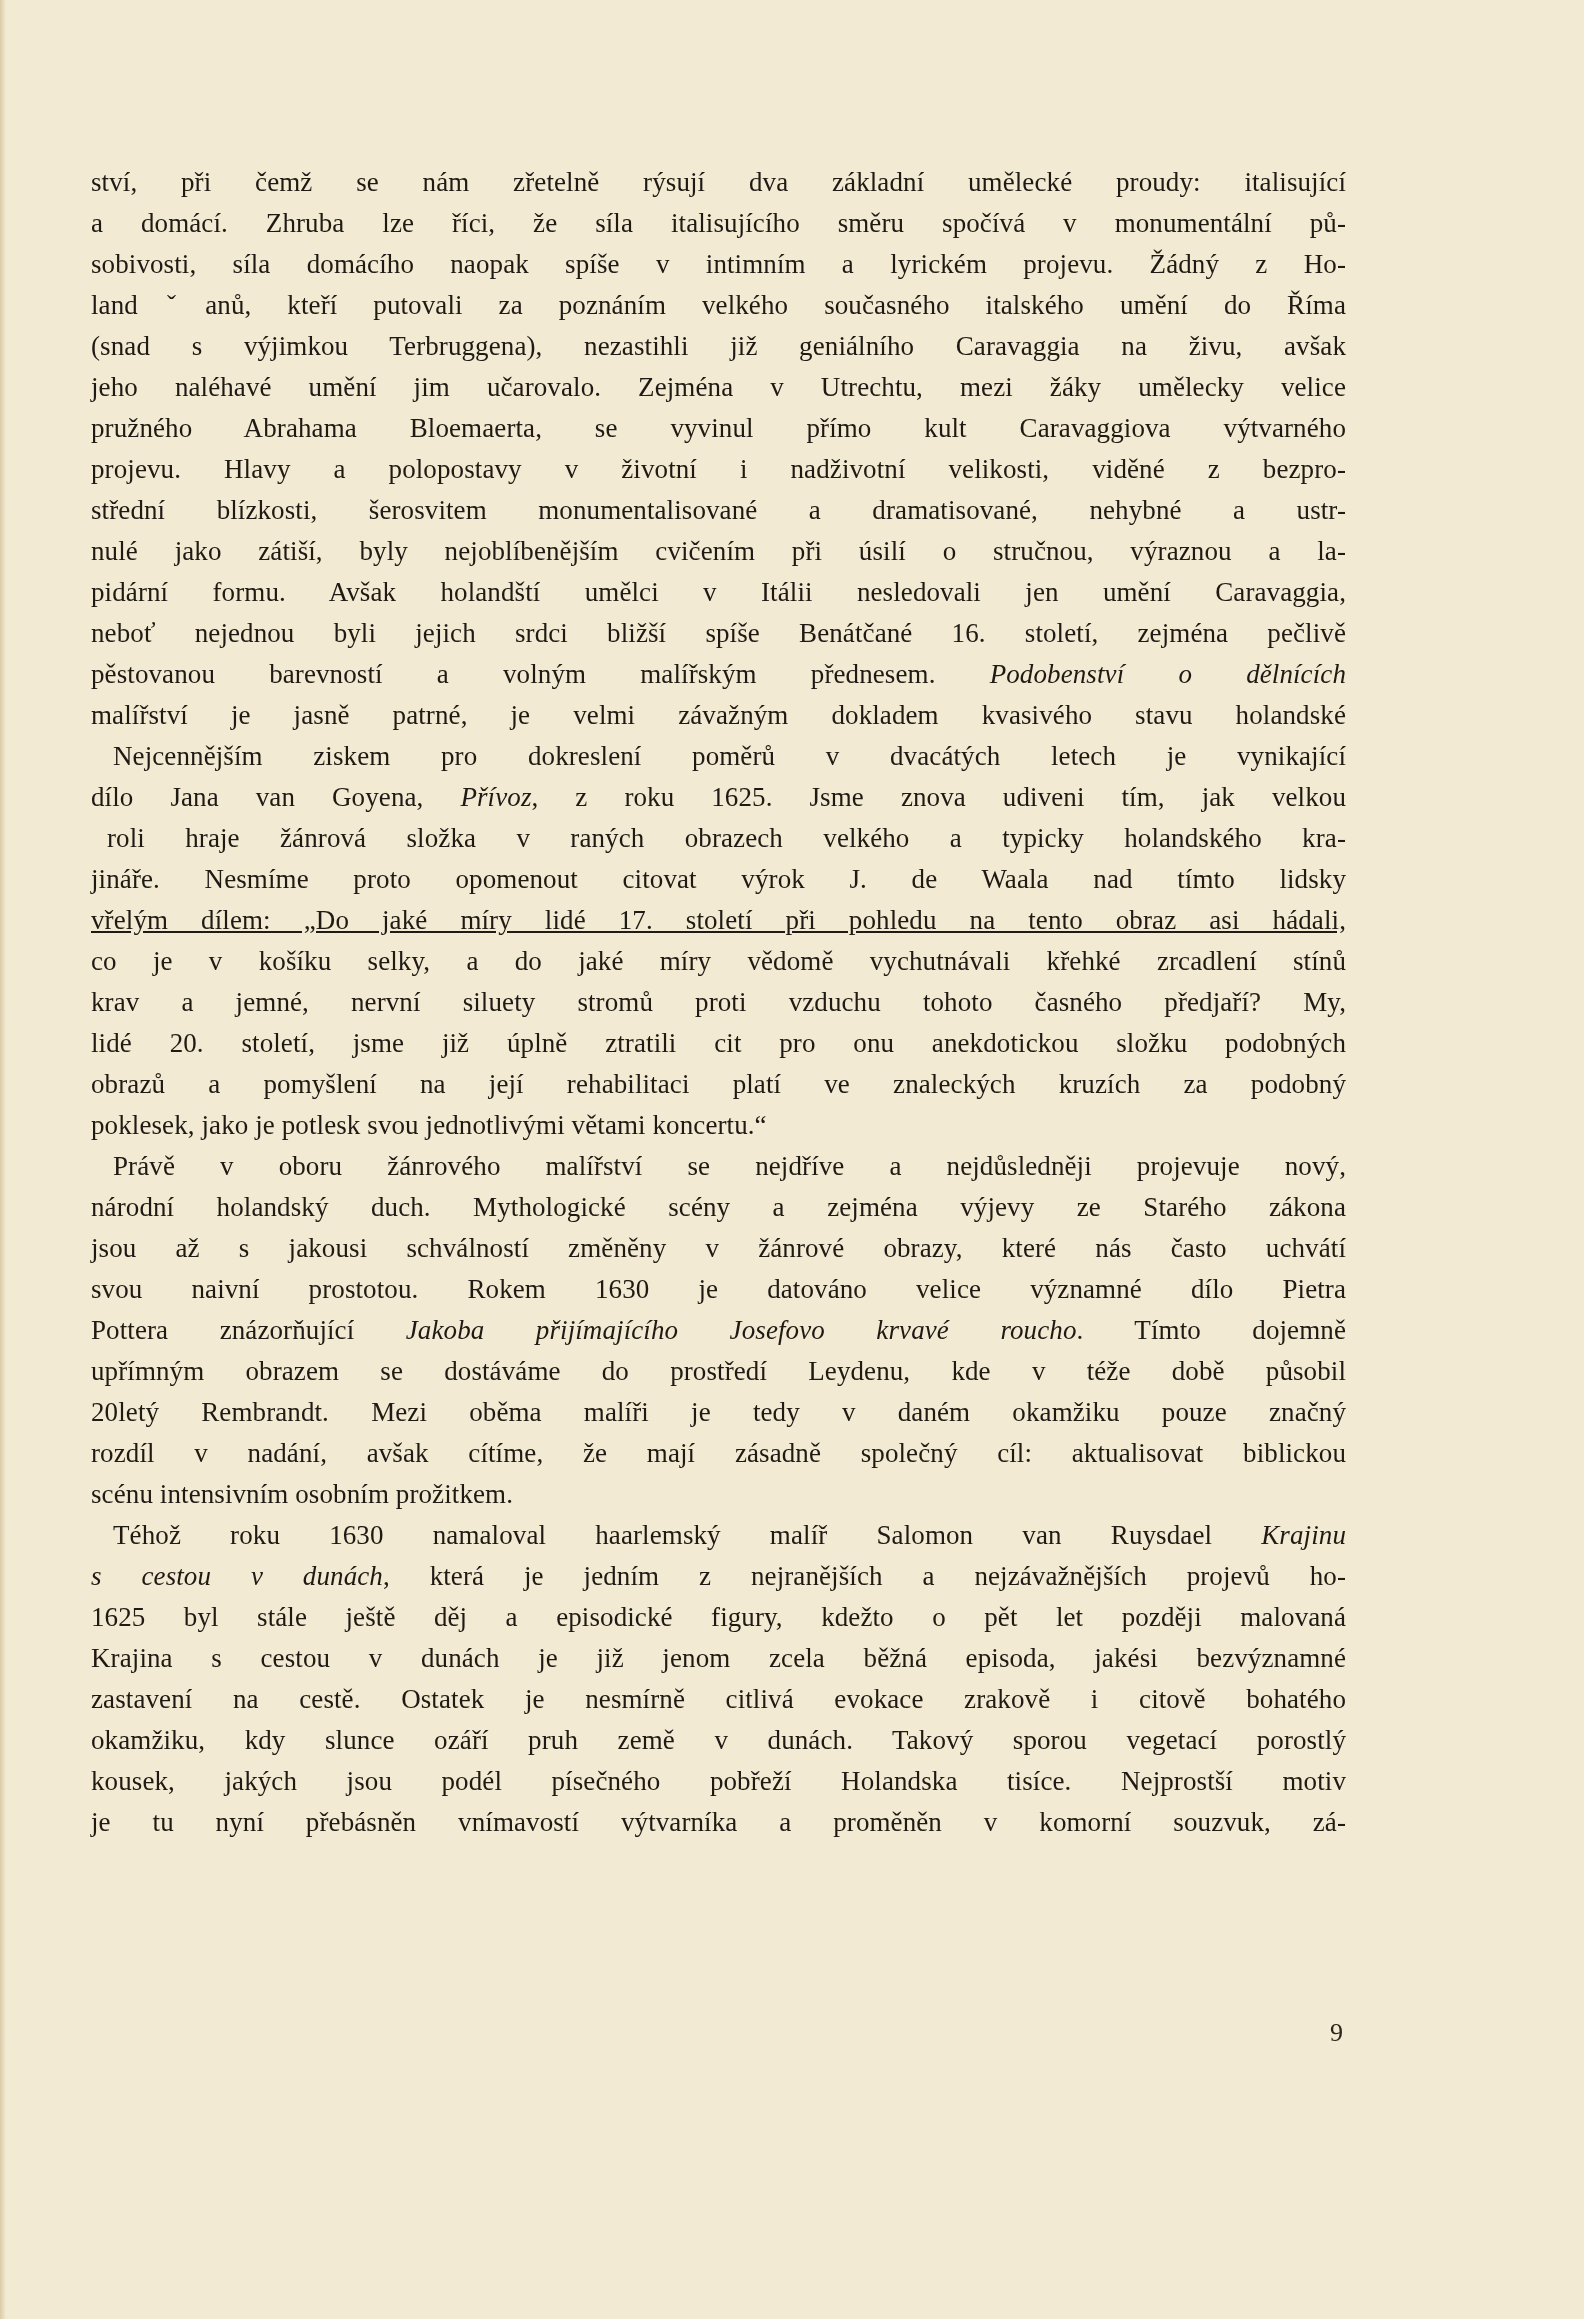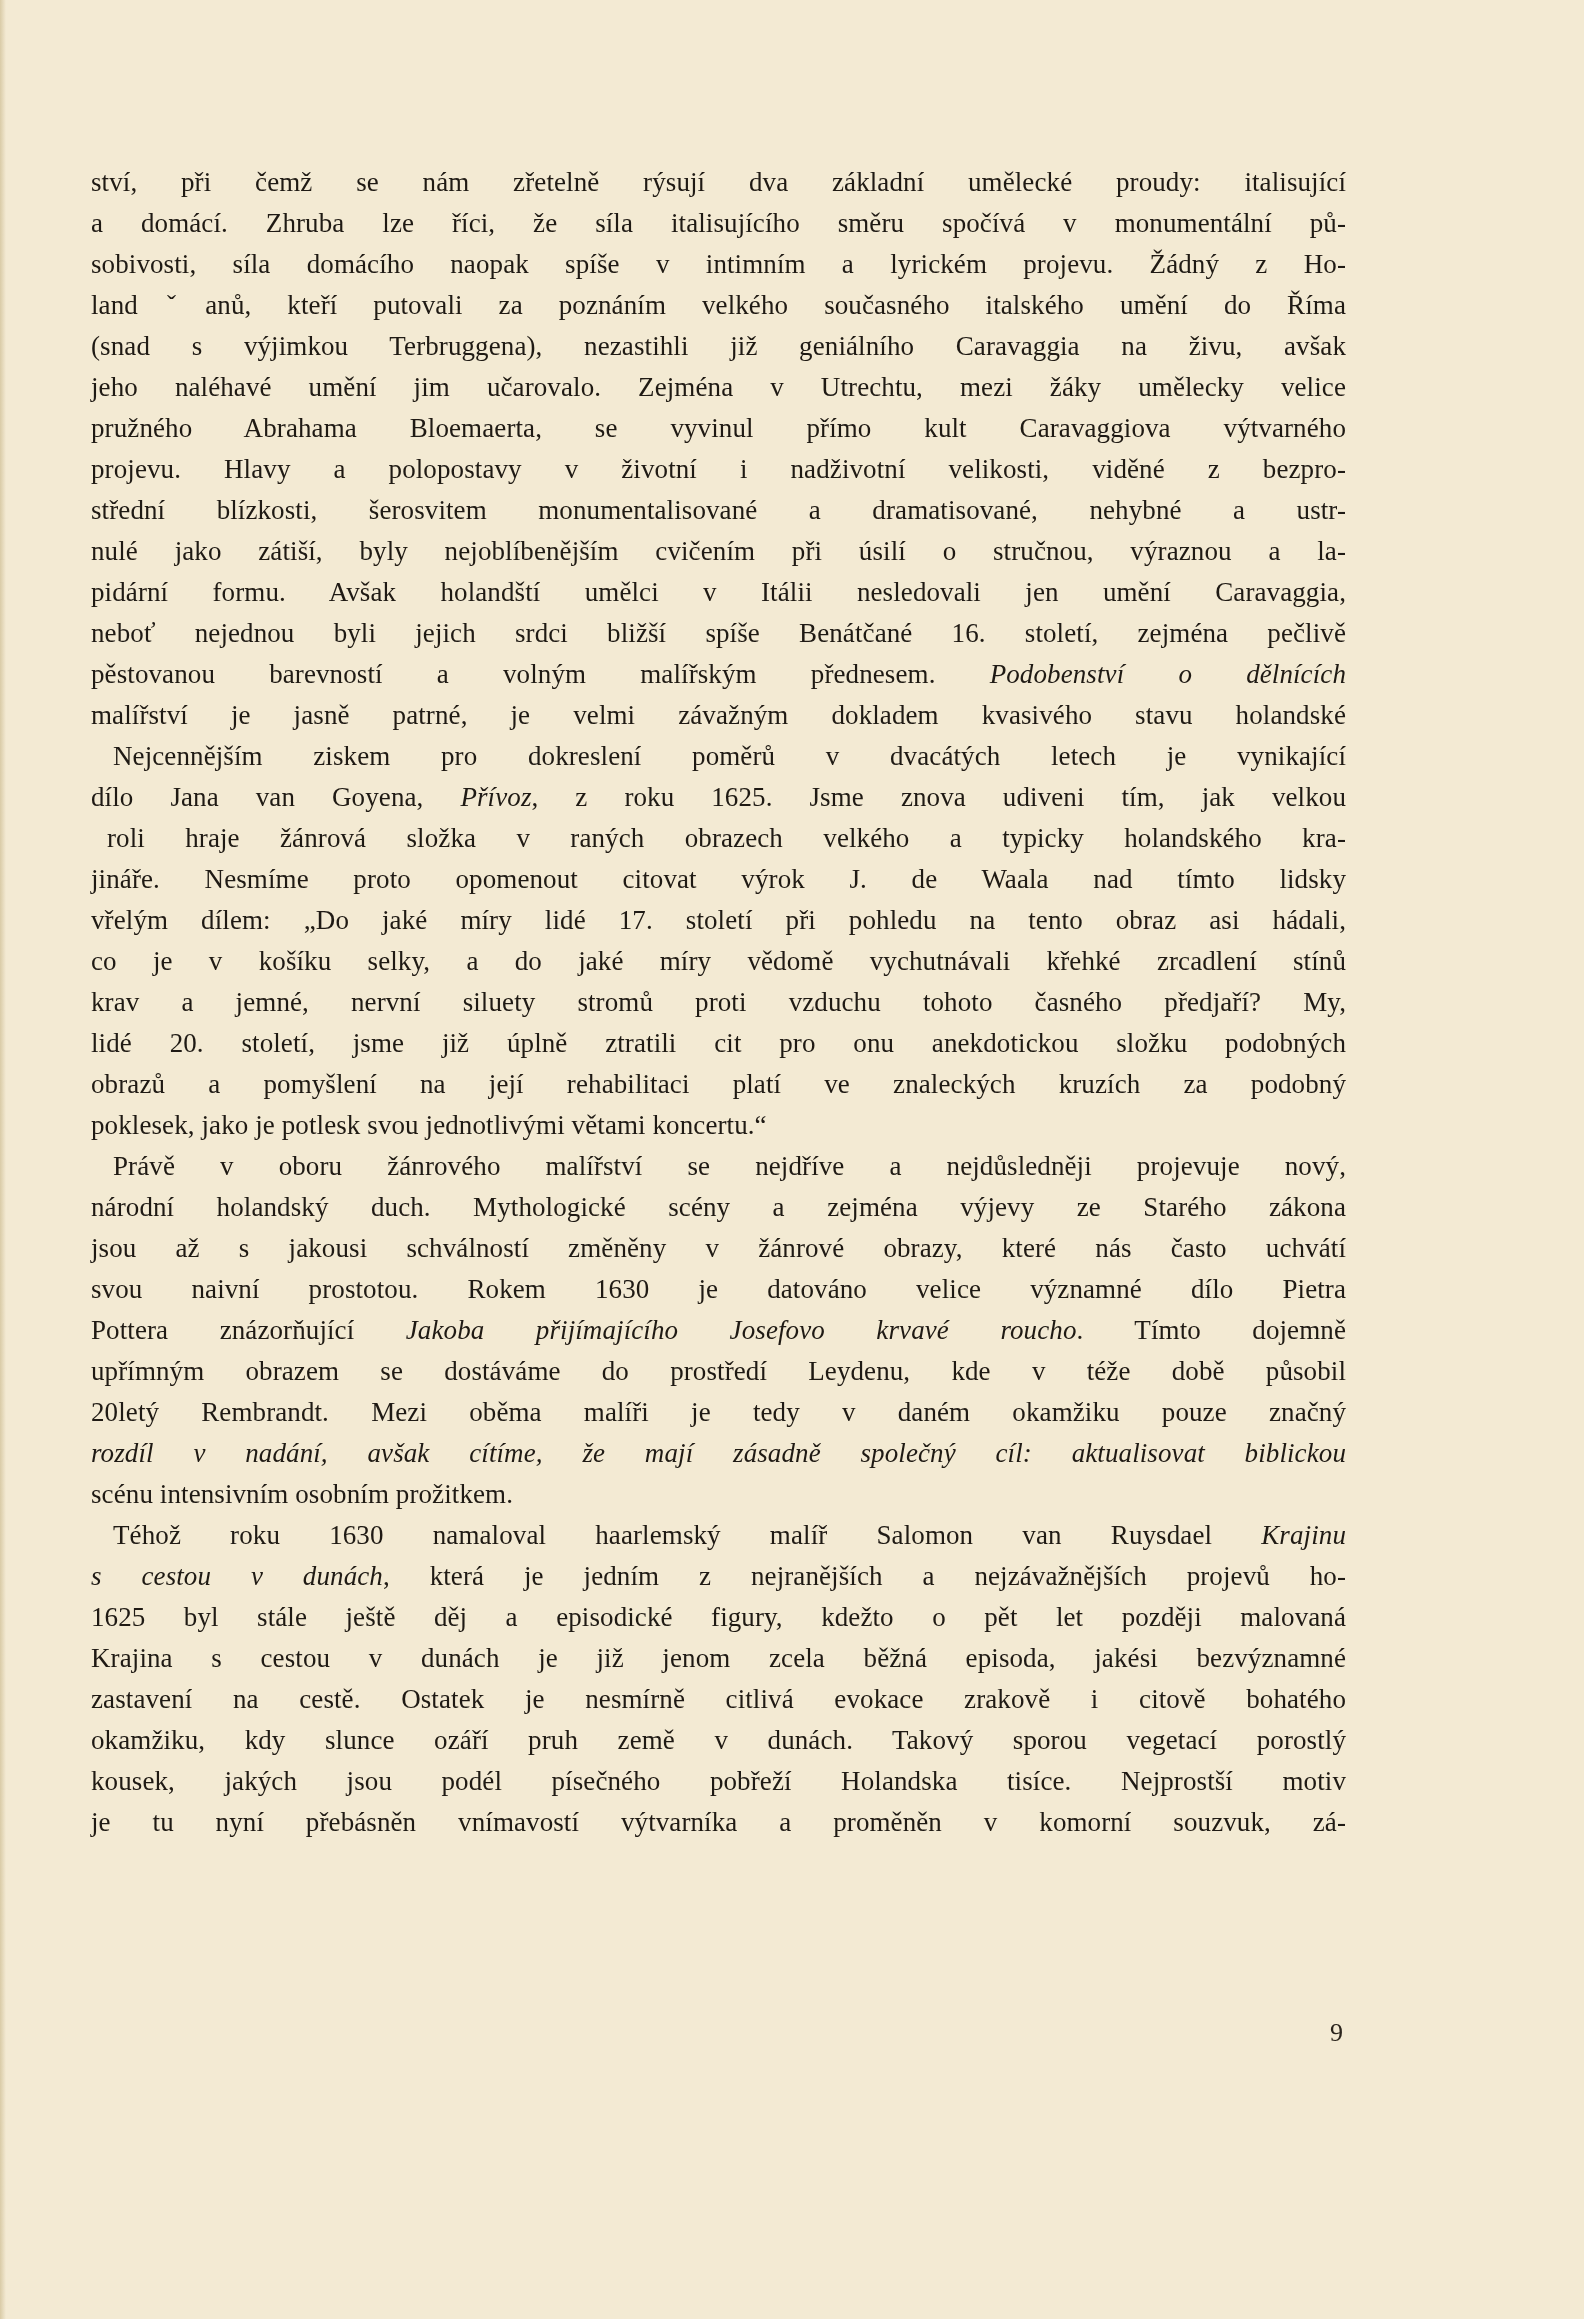--- a/index.html
+++ b/index.html
@@ -76,34 +76,34 @@
     <div class="line" style="word-spacing: 0px;"><span class="seg">střední blízkosti, šerosvitem monumentalisované a dramatisované, nehybné a ustr-</span></div>
     <div class="line" style="word-spacing: 0px;"><span class="seg">nulé jako zátiší, byly nejoblíbenějším cvičením při úsilí o stručnou, výraznou a la-</span></div>
     <div class="line" style="word-spacing: 0px;"><span class="seg">pidární formu. Avšak holandští umělci v Itálii nesledovali jen umění Caravaggia,</span></div>
     <div class="line" style="word-spacing: 0px;"><span class="seg">neboť nejednou byli jejich srdci bližší spíše Benátčané 16. století, zejména pečlivě</span></div>
     <div class="line" style="word-spacing: 0px;"><span class="seg">pěstovanou barevností a volným malířským přednesem. </span><span class="seg it">Podobenství o dělnících</span></div>
     <div class="line" style="word-spacing: 0px;"><span class="seg">malířství je jasně patrné, je velmi závažným dokladem kvasivého stavu holandské</span></div>
     <div class="line indent" style="word-spacing: 0px;"><span class="seg">Nejcennějším ziskem pro dokreslení poměrů v dvacátých letech je vynikající</span></div>
     <div class="line" style="word-spacing: 0px;"><span class="seg">dílo Jana van Goyena, </span><span class="seg it">Přívoz</span><span class="seg">, z roku 1625. Jsme znova udiveni tím, jak velkou</span></div>
     <div class="line" style="word-spacing: 0px; margin-left: 16px;"><span class="seg">roli hraje žánrová složka v raných obrazech velkého a typicky holandského kra-</span></div>
     <div class="line" style="word-spacing: 0px;"><span class="seg">jináře. Nesmíme proto opomenout citovat výrok J. de Waala nad tímto lidsky</span></div>
-    <div class="line" style="word-spacing: 0px;"><span class="seg">vřelým dílem: „Do jaké míry lidé 17. století při pohledu na tento obraz asi hádali,</span></div>
+    <div class="line" style="word-spacing: 0px; text-decoration: underline;"><span class="seg">vřelým dílem: „Do jaké míry lidé 17. století při pohledu na tento obraz asi hádali,</span></div>
     <div class="line" style="word-spacing: 0px;"><span class="seg">co je v košíku selky, a do jaké míry vědomě vychutnávali křehké zrcadlení stínů</span></div>
     <div class="line" style="word-spacing: 0px;"><span class="seg">krav a jemné, nervní siluety stromů proti vzduchu tohoto časného předjaří? My,</span></div>
     <div class="line" style="word-spacing: 0px;"><span class="seg">lidé 20. století, jsme již úplně ztratili cit pro onu anekdotickou složku podobných</span></div>
     <div class="line" style="word-spacing: 0px;"><span class="seg">obrazů a pomyšlení na její rehabilitaci platí ve znaleckých kruzích za podobný</span></div>
     <div class="line last"><span class="seg">poklesek, jako je potlesk svou jednotlivými větami koncertu.“</span></div>
     <div class="line indent" style="word-spacing: 0px;"><span class="seg">Právě v oboru žánrového malířství se nejdříve a nejdůsledněji projevuje nový,</span></div>
     <div class="line" style="word-spacing: 0px;"><span class="seg">národní holandský duch. Mythologické scény a zejména výjevy ze Starého zákona</span></div>
     <div class="line" style="word-spacing: 0px;"><span class="seg">jsou až s jakousi schválností změněny v žánrové obrazy, které nás často uchvátí</span></div>
     <div class="line" style="word-spacing: 0px;"><span class="seg">svou naivní prostotou. Rokem 1630 je datováno velice významné dílo Pietra</span></div>
     <div class="line" style="word-spacing: 0px;"><span class="seg">Pottera znázorňující </span><span class="seg it">Jakoba přijímajícího Josefovo krvavé roucho</span><span class="seg">. Tímto dojemně</span></div>
     <div class="line" style="word-spacing: 0px;"><span class="seg">upřímným obrazem se dostáváme do prostředí Leydenu, kde v téže době působil</span></div>
     <div class="line" style="word-spacing: 0px;"><span class="seg">20letý Rembrandt. Mezi oběma malíři je tedy v daném okamžiku pouze značný</span></div>
-    <div class="line" style="word-spacing: 0px; font-style: italic;"><span class="seg">rozdíl v nadání, avšak cítíme, že mají zásadně společný cíl: aktualisovat biblickou</span></div>
+    <div class="line" style="word-spacing: 0px;"><span class="seg">rozdíl v nadání, avšak cítíme, že mají zásadně společný cíl: aktualisovat biblickou</span></div>
     <div class="line last"><span class="seg">scénu intensivním osobním prožitkem.</span></div>
     <div class="line indent" style="word-spacing: 0px;"><span class="seg">Téhož roku 1630 namaloval haarlemský malíř Salomon van Ruysdael </span><span class="seg it">Krajinu</span></div>
     <div class="line" style="word-spacing: 0px;"><span class="seg it">s cestou v dunách</span><span class="seg">, která je jedním z nejranějších a nejzávažnějších projevů ho-</span></div>
     <div class="line" style="word-spacing: 0px;"><span class="seg">1625 byl stále ještě děj a episodické figury, kdežto o pět let později malovaná</span></div>
     <div class="line" style="word-spacing: 0px;"><span class="seg">Krajina s cestou v dunách je již jenom zcela běžná episoda, jakési bezvýznamné</span></div>
     <div class="line" style="word-spacing: 0px;"><span class="seg">zastavení na cestě. Ostatek je nesmírně citlivá evokace zrakově i citově bohatého</span></div>
     <div class="line" style="word-spacing: 0px;"><span class="seg">okamžiku, kdy slunce ozáří pruh země v dunách. Takový sporou vegetací porostlý</span></div>
     <div class="line" style="word-spacing: 0px;"><span class="seg">kousek, jakých jsou podél písečného pobřeží Holandska tisíce. Nejprostší motiv</span></div>
     <div class="line" style="word-spacing: 0px;"><span class="seg">je tu nyní přebásněn vnímavostí výtvarníka a proměněn v komorní souzvuk, zá-</span></div>
   </div>

